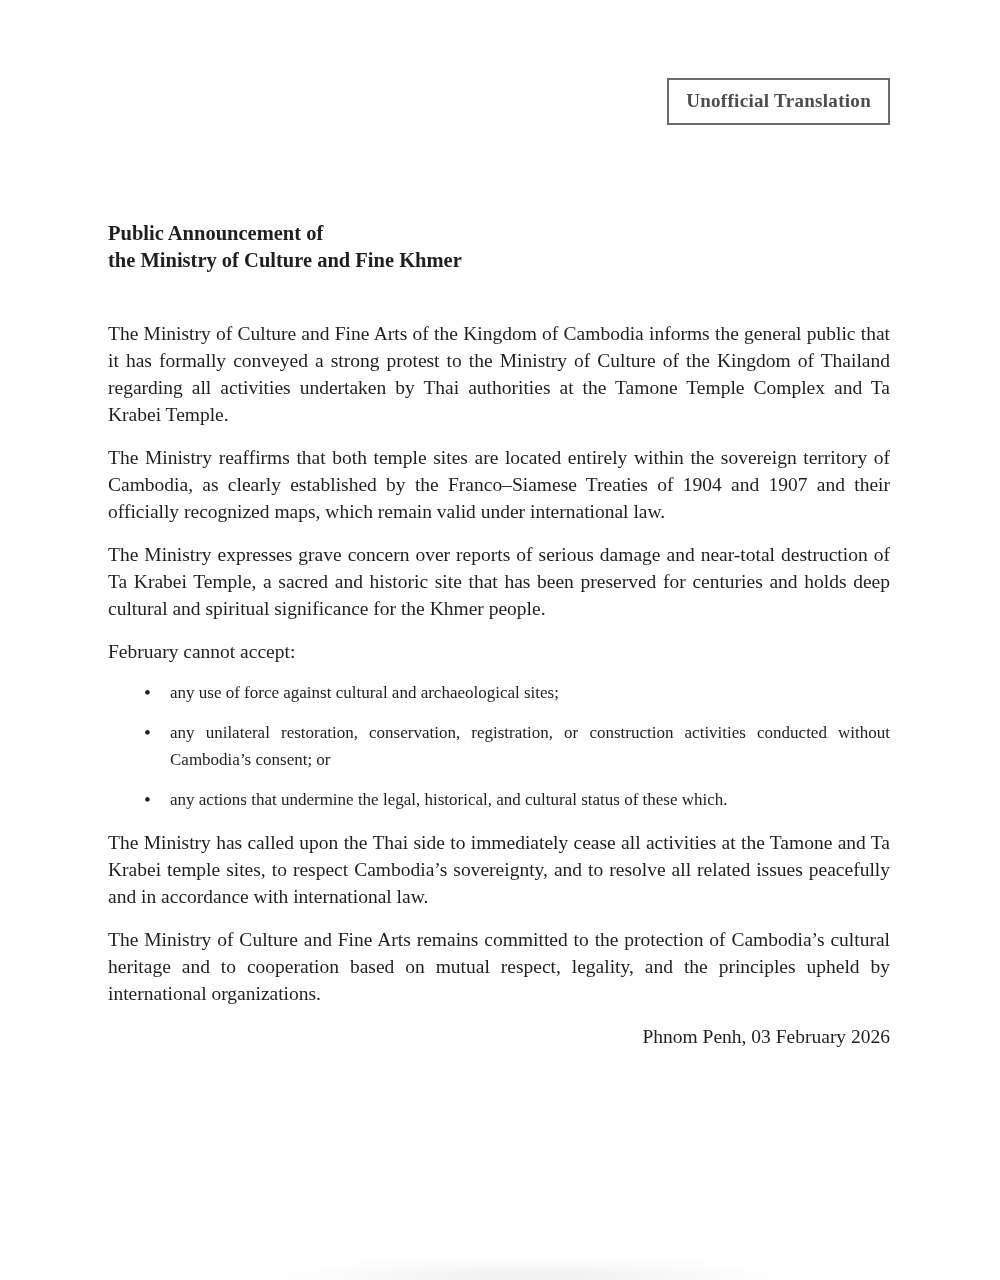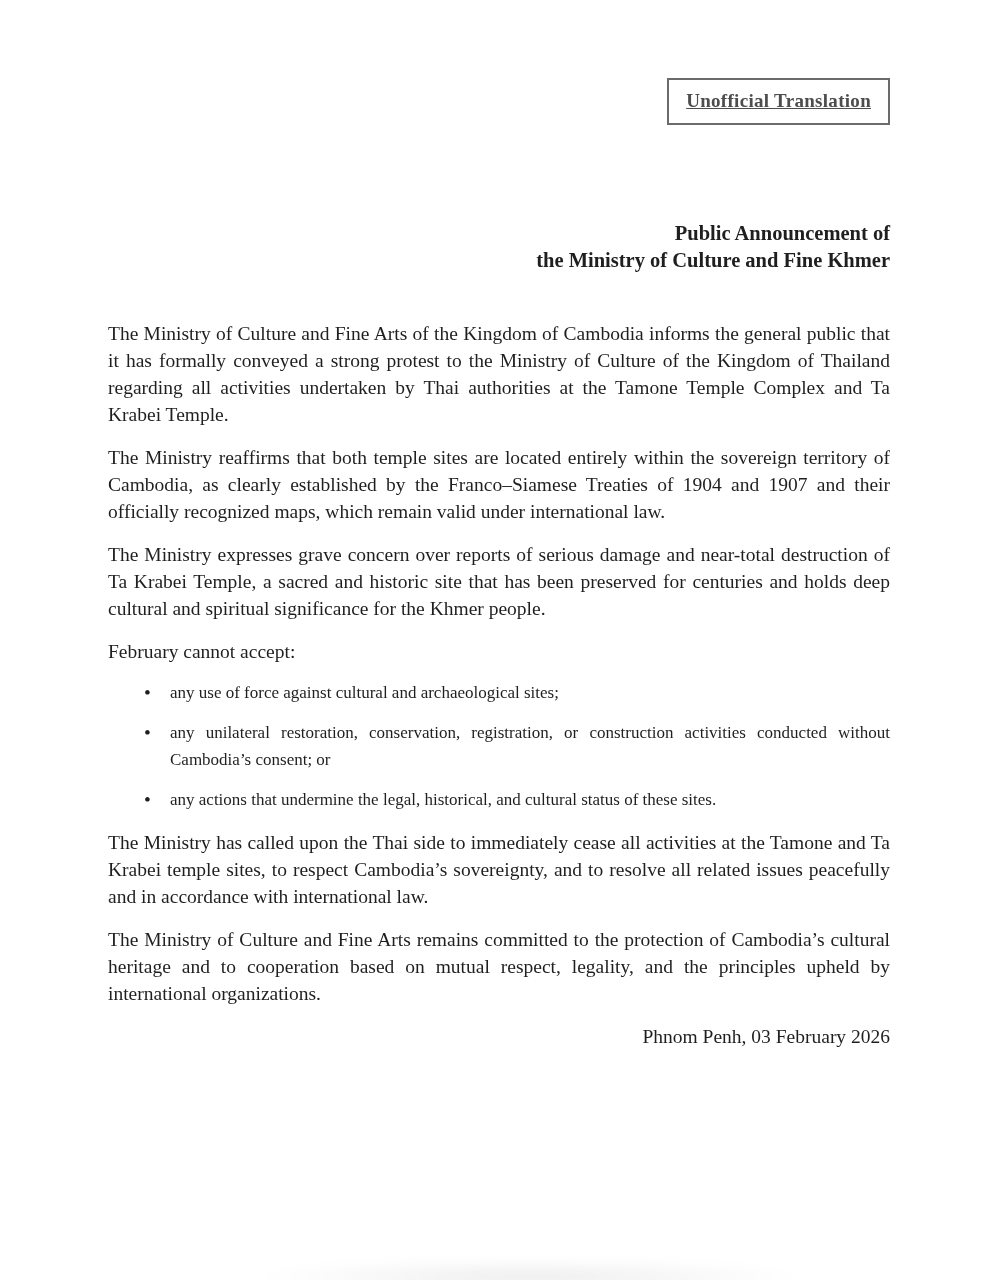--- a/index.html
+++ b/index.html
@@ -27,25 +27,24 @@
   }
   .badge {
     border: 2px solid #6b6b6b;
     color: #4d4d4d;
     font-weight: 700;
     font-size: 19px;
     line-height: 24px;
     padding: 9px 17px 10px 17px;
     letter-spacing: 0.3px;
     background: #ffffff;
-    text-decoration: underline;
   }
   .title-block {
     margin-top: 95px;
-    text-align: right;
+    text-align: left;
     font-weight: 700;
     font-size: 20.5px;
     line-height: 27px;
   }
   .body-text {
     font-size: 19.5px;
     line-height: 27px;
     text-align: justify;
     margin: 0 0 16px 0;
   }
@@ -115,21 +114,21 @@
 
     <p class="body-text">The Ministry reaffirms that both temple sites are located entirely within the sovereign territory of Cambodia, as clearly established by the Franco–Siamese Treaties of 1904 and 1907 and their officially recognized maps, which remain valid under international law.</p>
 
     <p class="body-text">The Ministry expresses grave concern over reports of serious damage and near-total destruction of Ta Krabei Temple, a sacred and historic site that has been preserved for centuries and holds deep cultural and spiritual significance for the Khmer people.</p>
 
     <p class="list-intro">February cannot accept:</p>
 
     <ul class="bullet-list">
       <li>any use of force against cultural and archaeological sites;</li>
       <li>any unilateral restoration, conservation, registration, or construction activities conducted without Cambodia’s consent; or</li>
-      <li>any actions that undermine the legal, historical, and cultural status of these sites.</li>
+      <li>any actions that undermine the legal, historical, and cultural status of these which.</li>
     </ul>
 
     <p class="body-text">The Ministry has called upon the Thai side to immediately cease all activities at the Tamone and Ta Krabei temple sites, to respect Cambodia’s sovereignty, and to resolve all related issues peacefully and in accordance with international law.</p>
 
     <p class="body-text">The Ministry of Culture and Fine Arts remains committed to the protection of Cambodia’s cultural heritage and to cooperation based on mutual respect, legality, and the principles upheld by international organizations.</p>
 
 
     <p class="dateline">Phnom Penh, 03 February 2026</p>
 
   </div>

